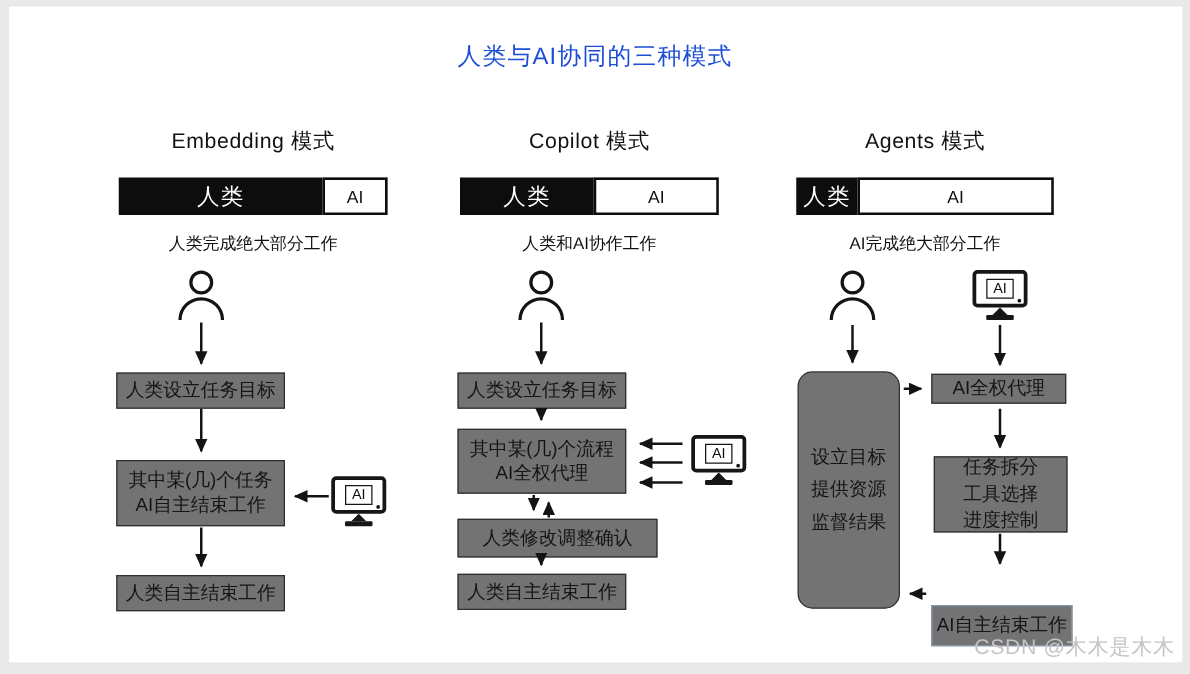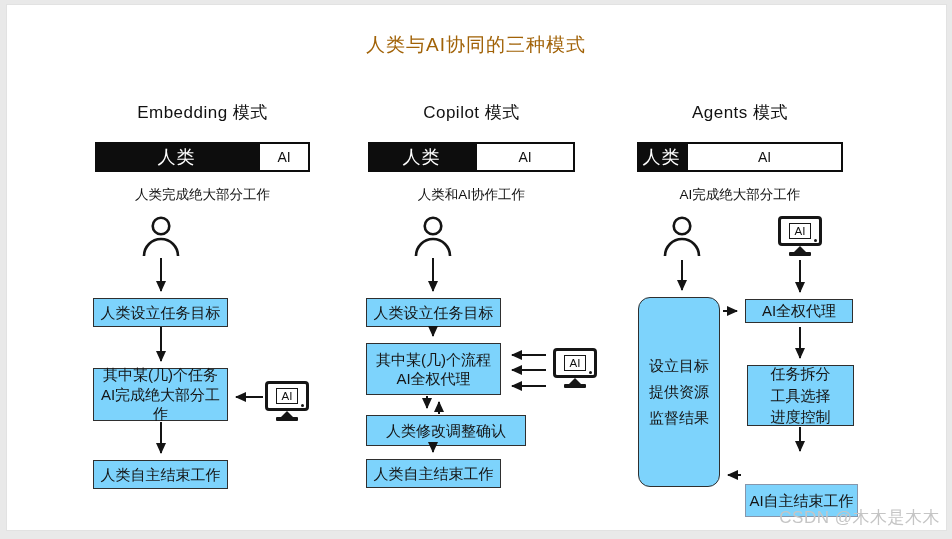--- a/index.html
+++ b/index.html
@@ -3,40 +3,40 @@
 <meta charset="utf-8">
 <style>
   html,body{margin:0;padding:0;}
   body{
     width:952px;height:539px;position:relative;overflow:hidden;
     background:#e9e9e9;
     font-family:"Liberation Sans","DejaVu Sans",sans-serif;
     color:#151515;
   }
   .canvas{position:absolute;left:6px;top:4px;right:5px;bottom:8px;background:#ffffff;border:1px solid #e2e2e2;}
-  .title{position:absolute;top:32px;left:0;width:952px;text-align:center;font-size:19px;font-weight:500;letter-spacing:1px;color:#a16207;}
+  .title{position:absolute;top:32px;left:0;width:952px;text-align:center;font-size:19px;font-weight:500;letter-spacing:1px;color:#1d4ed8;}
   .col-header{position:absolute;top:101px;text-align:center;font-size:17px;letter-spacing:0.5px;color:#111;}
   #h-emb{left:95px;width:215px}
   #h-cop{left:368px;width:207px}
   #h-ag{left:637px;width:206px}
   .bar{position:absolute;top:142px;height:30px;display:flex;background:#0d0d0d;box-sizing:border-box;}
   #bar-emb{left:95px;width:215px}
   #bar-cop{left:368px;width:207px}
   #bar-ag{left:637px;width:206px}
   .bar-human{flex:1;color:#fff;display:flex;align-items:center;justify-content:center;font-size:18px;letter-spacing:1px;}
   .bar-ai{background:#fff;border:2px solid #0d0d0d;box-sizing:border-box;color:#111;display:flex;align-items:center;justify-content:center;font-size:14px;}
   #bar-emb .bar-ai{width:52px}
   #bar-cop .bar-ai{width:100px}
   #bar-ag .bar-ai{width:157px}
   .col-caption{position:absolute;top:186px;text-align:center;font-size:13.5px;color:#111;}
   #cap-emb{left:95px;width:215px}
   #cap-cop{left:368px;width:207px}
   #cap-ag{left:637px;width:206px}
   .box{
-    position:absolute;border:1.5px solid #2f2f2f;background:#7dd3fc;box-sizing:border-box;
+    position:absolute;border:1.5px solid #2f2f2f;background:#737373;box-sizing:border-box;
     display:flex;align-items:center;justify-content:center;text-align:center;
     font-size:15px;line-height:1.3;color:#151515;white-space:pre-line;
   }
   
   #c1-b1{left:93px;top:298px;width:135px;height:29px;}
   #c1-b2{left:93px;top:368px;width:135px;height:53px;}
   #c1-b3{left:93px;top:460px;width:135px;height:29px;}
   
   #c2-b1{left:366px;top:298px;width:135px;height:29px;}
   #c2-b2{left:366px;top:343px;width:135px;height:52px;}
@@ -124,21 +124,21 @@
   <div class="pc-screen">
     <span class="pc-ai">AI</span>
     <span class="pc-dot"></span>
   </div>
   <div class="pc-neck"></div>
   <div class="pc-base"></div>
 </div>
 
 <div class="box" id="c1-b1">人类设立任务目标</div>
 <div class="box" id="c1-b2">其中某(几)个任务
-AI完成绝大部分工作</div>
+AI自主结束工作</div>
 <div class="box" id="c1-b3">人类自主结束工作</div>
 
 <div class="box" id="c2-b1">人类设立任务目标</div>
 <div class="box" id="c2-b2">其中某(几)个流程
 AI全权代理</div>
 <div class="box" id="c2-b3">人类修改调整确认</div>
 <div class="box" id="c2-b4">人类自主结束工作</div>
 
 <div class="box" id="c3-side">设立目标
 提供资源

